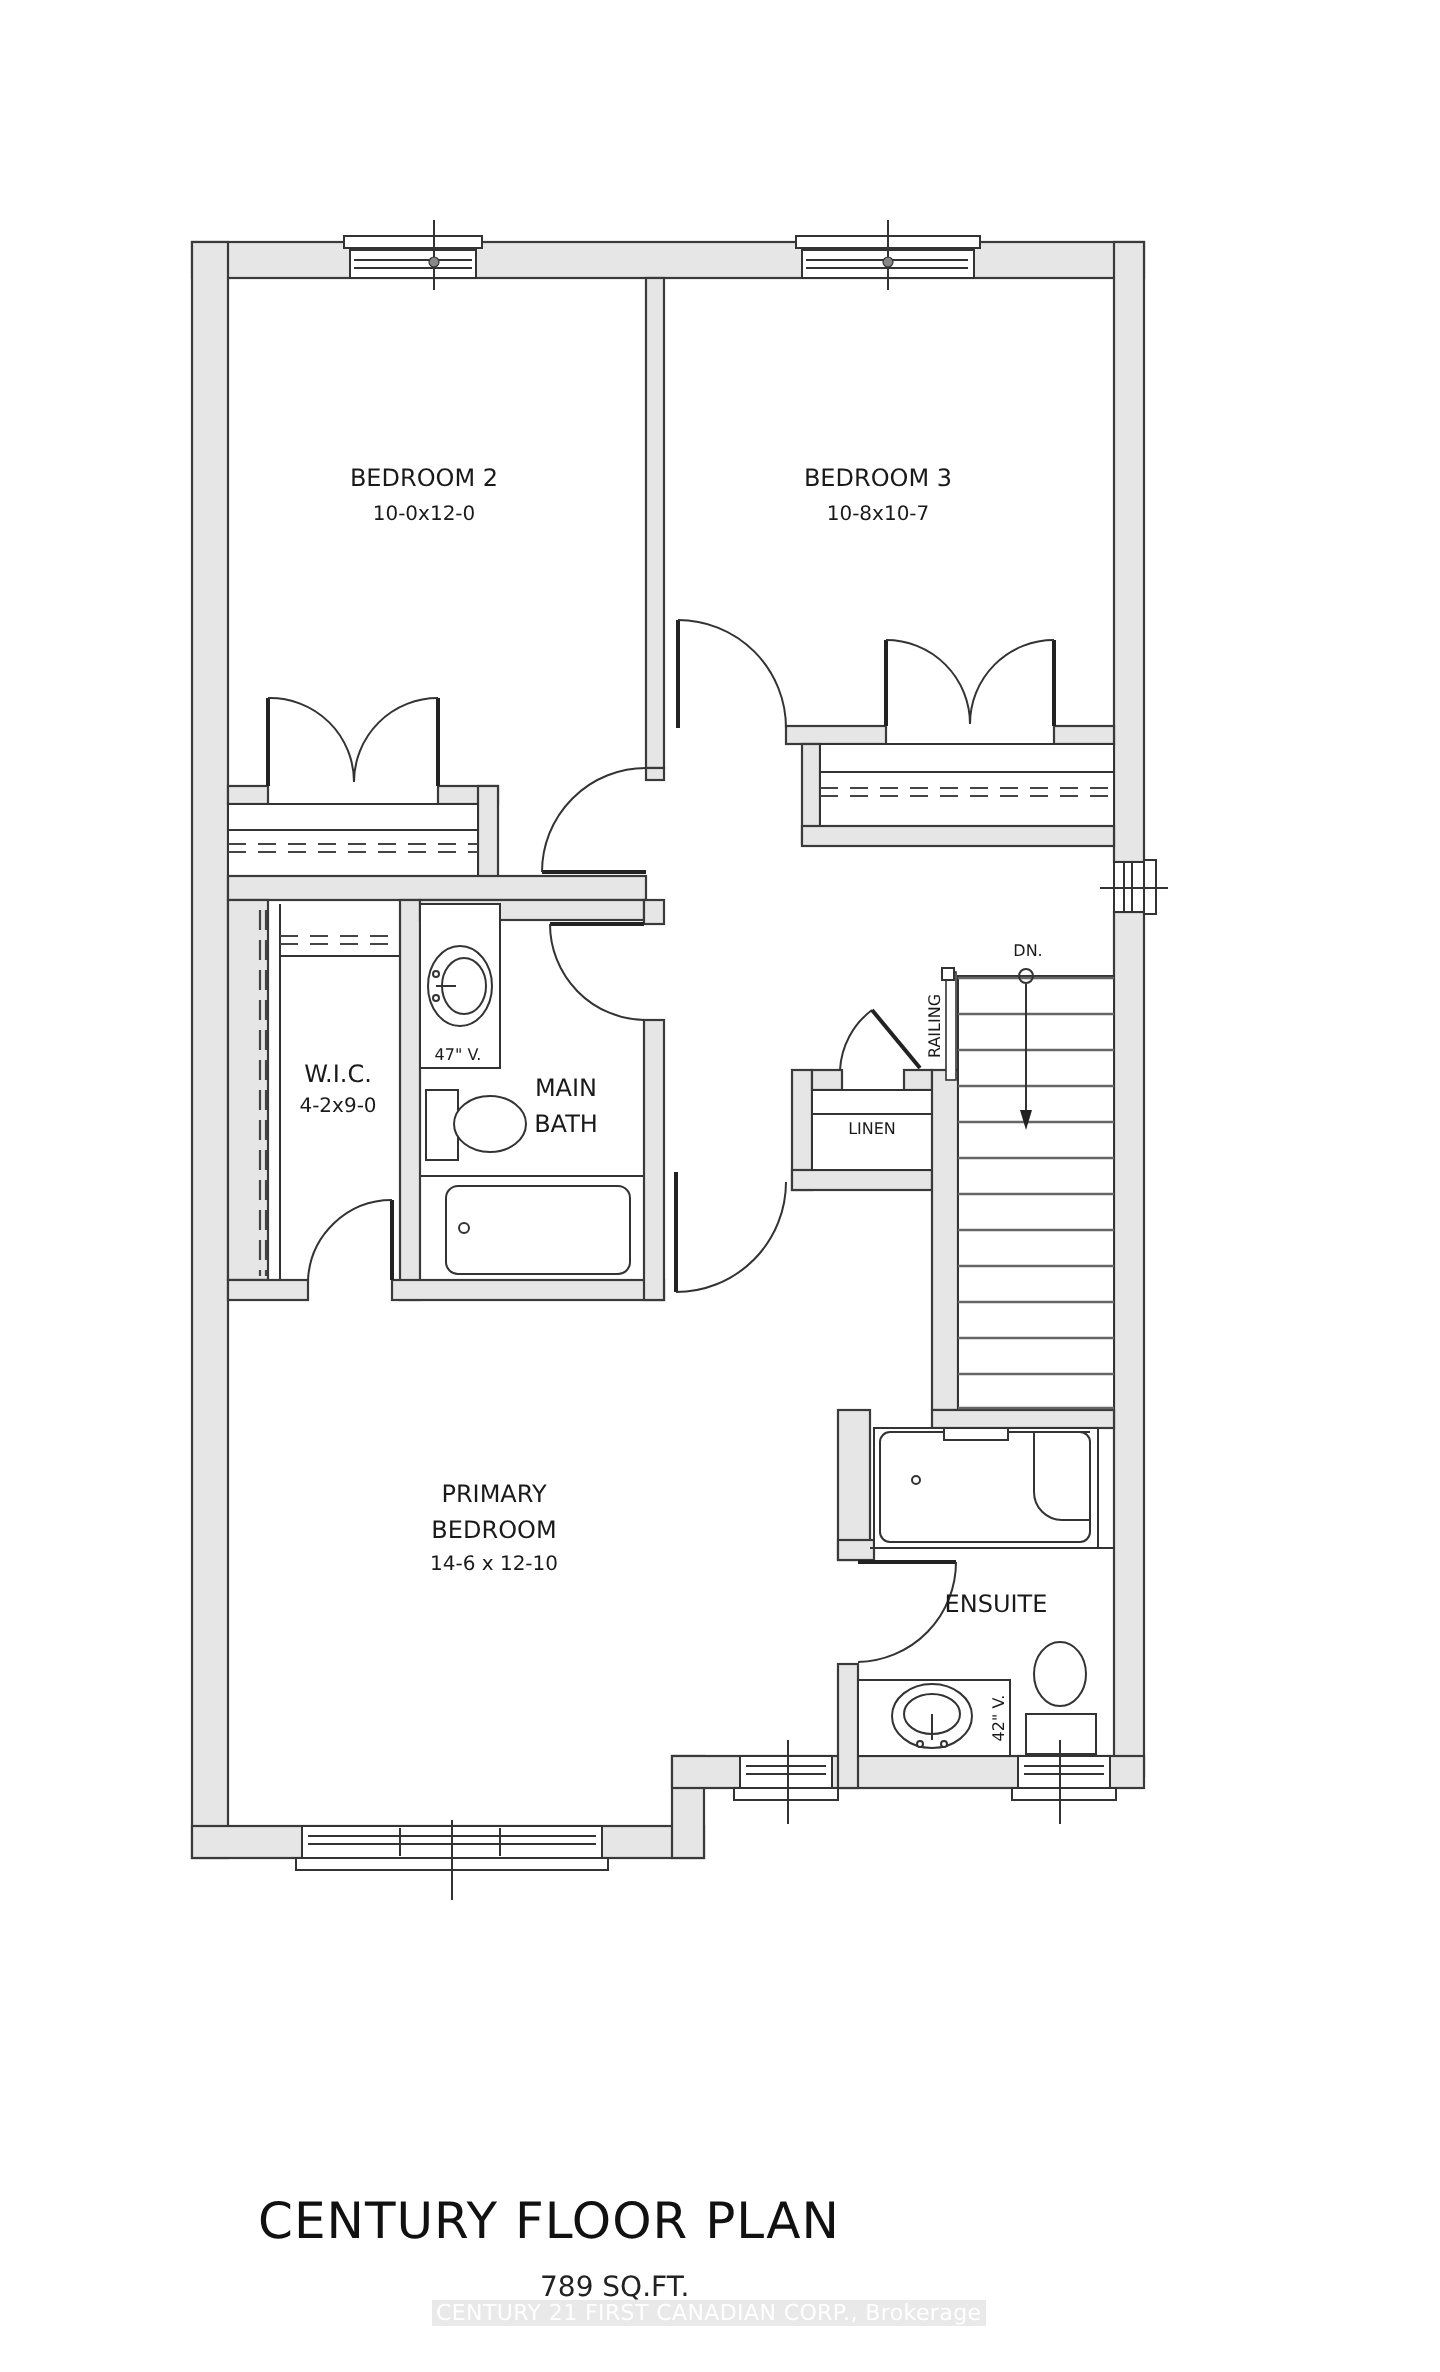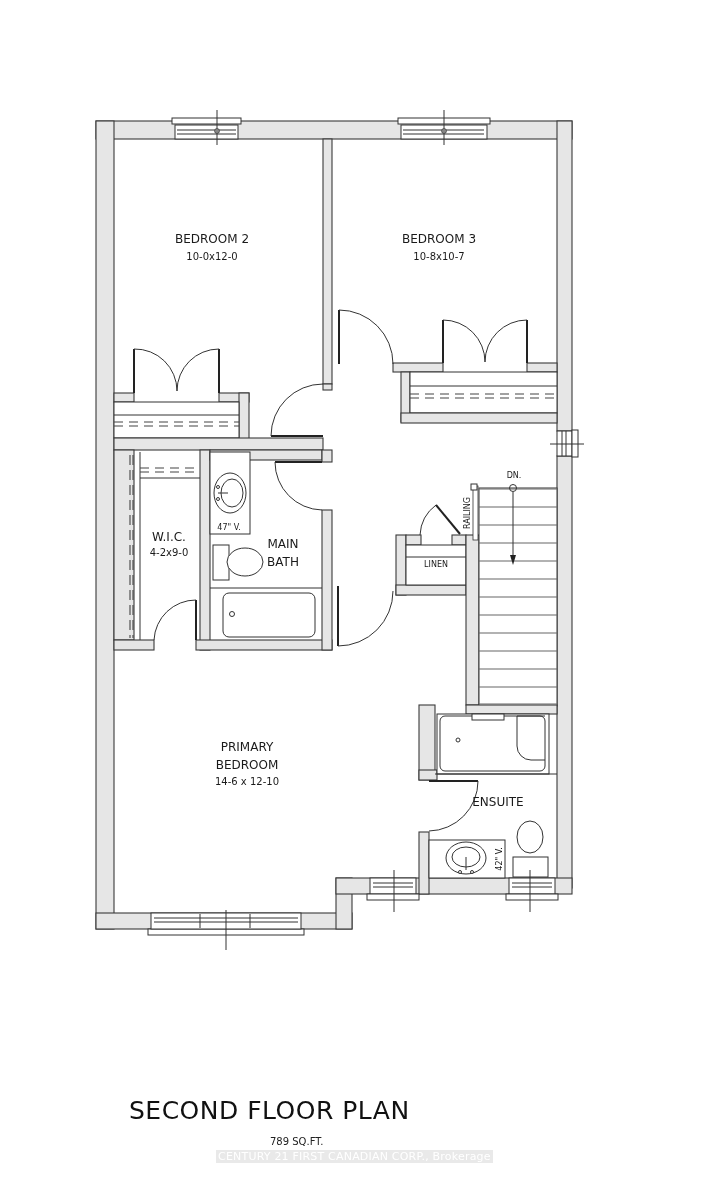--- a/index.html
+++ b/index.html
@@ -5,21 +5,21 @@
   html, body { margin: 0; padding: 0; background: #ffffff; }
   body { width: 720px; height: 1186px; position: relative; overflow: hidden; font-family: "DejaVu Sans", sans-serif; }
   #plan { position: absolute; left: 0; top: 0; width: 720px; height: 1186px; }
   .wall { fill: #e6e6e6; stroke: #3a3a3a; stroke-width: 1.1; }
   .line { fill: none; stroke: #333; stroke-width: 1; }
   .thick { fill: none; stroke: #222; stroke-width: 2; }
   .dash { fill: none; stroke: #444; stroke-width: 1.1; stroke-dasharray: 9 6; }
   .tread { fill: none; stroke: #666; stroke-width: 1.2; }
   .room-label { font-family: "DejaVu Sans", sans-serif; fill: #1a1a1a; }
   .title { position: absolute; left: 129px; top: 1096px; font-family: "DejaVu Sans", sans-serif; font-size: 25px; color: #111; letter-spacing: 0.5px; }
-  .sqft { position: absolute; left: 270px; top: 1136px; font-family: "DejaVu Sans", sans-serif; font-size: 10px; color: #222; text-align: center; }
+  .sqft { position: absolute; left: 270px; top: 1136px; font-family: "DejaVu Sans", sans-serif; font-size: 14px; color: #222; text-align: center; }
   .watermark { position: absolute; left: 216px; top: 1150px; font-family: "DejaVu Sans", sans-serif; font-size: 11px; color: #ffffff; background: #e9e9e9; padding: 0 2px; letter-spacing: 0.2px; }
 </style>
 </head>
 <body>
 
 <svg id="plan" viewBox="0 0 720 1186" xmlns="http://www.w3.org/2000/svg">
 
   <g>
 
     <rect class="wall" x="96" y="121" width="476" height="18"></rect>
@@ -248,15 +248,15 @@
   <text class="room-label" x="0" y="0" font-size="8" text-anchor="middle" transform="translate(470,513) rotate(-90)">RAILING</text>
 
   <text class="room-label" x="247" y="751" font-size="12" text-anchor="middle">PRIMARY</text>
   <text class="room-label" x="247" y="769" font-size="12" text-anchor="middle">BEDROOM</text>
   <text class="room-label" x="247" y="785" font-size="10" text-anchor="middle">14-6 x 12-10</text>
 
   <text class="room-label" x="498" y="806" font-size="12" text-anchor="middle">ENSUITE</text>
   <text class="room-label" x="0" y="0" font-size="8" text-anchor="middle" transform="translate(502,859) rotate(-90)">42" V.</text>
 </svg>
 
-<div class="title">SECOND FLOOR PLAN</div>
+<div class="title">CENTURY FLOOR PLAN</div>
 <div class="sqft">789 SQ.FT.</div>
 <div class="watermark">CENTURY 21 FIRST CANADIAN CORP., Brokerage</div>
 
 </body></html>

